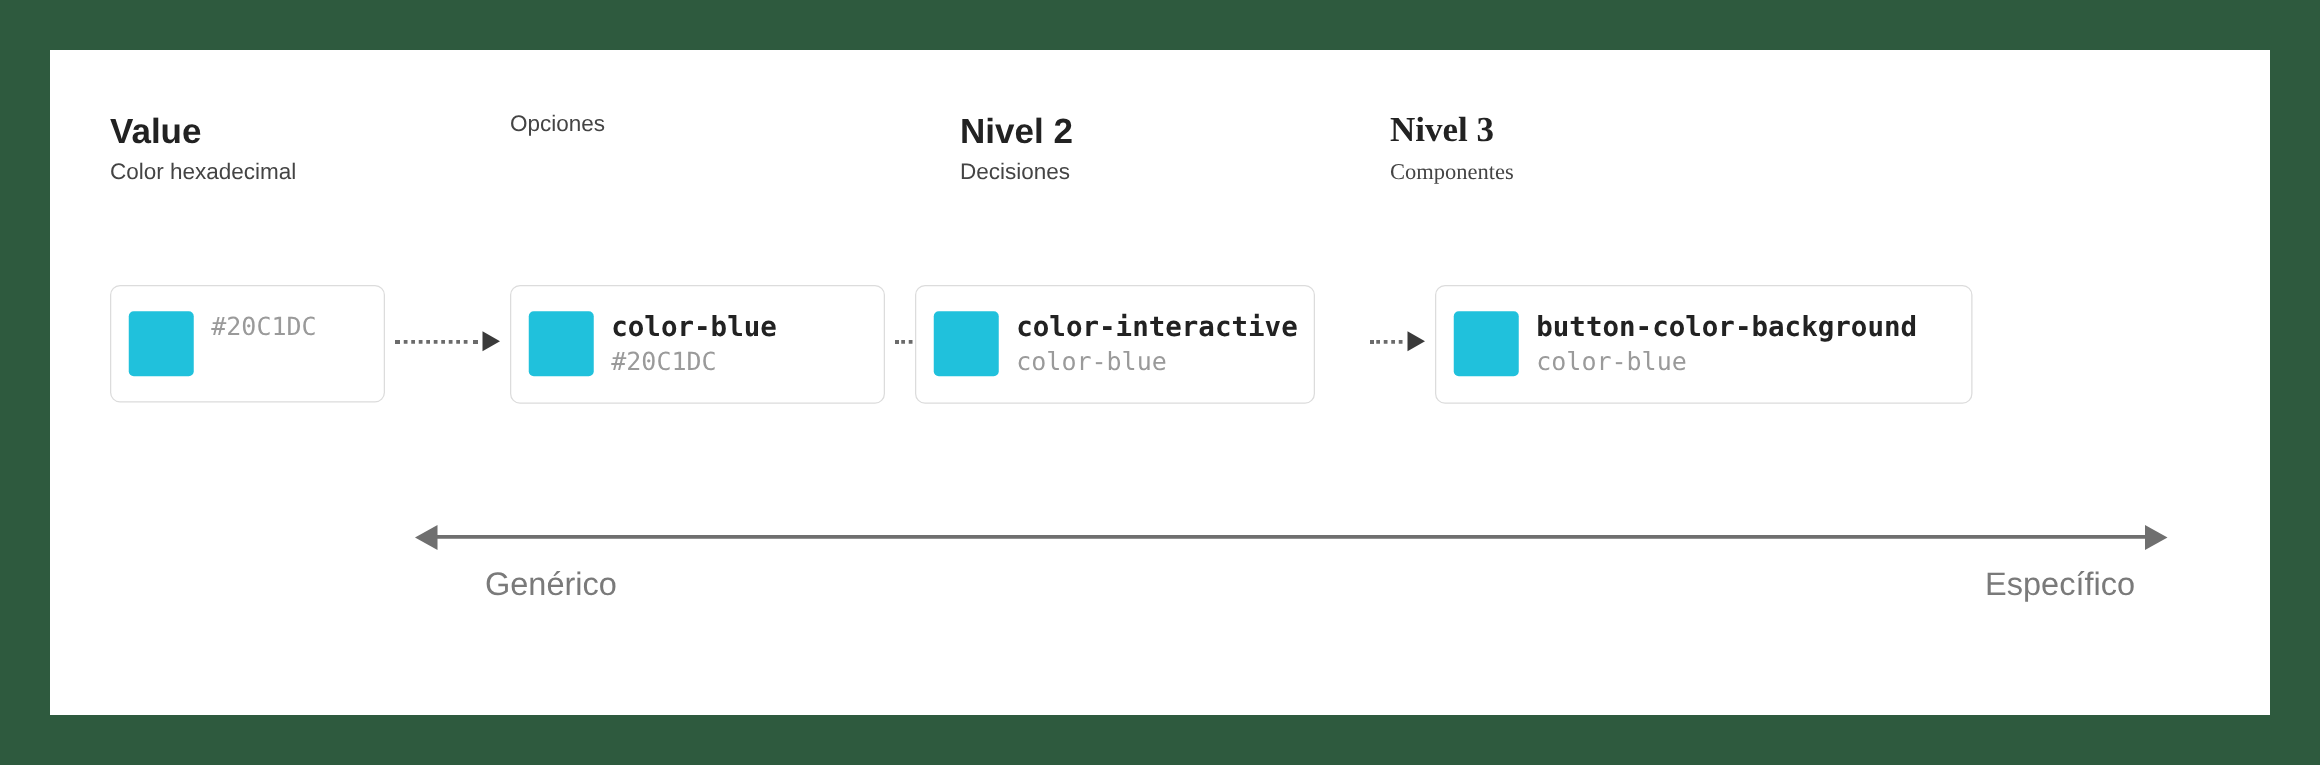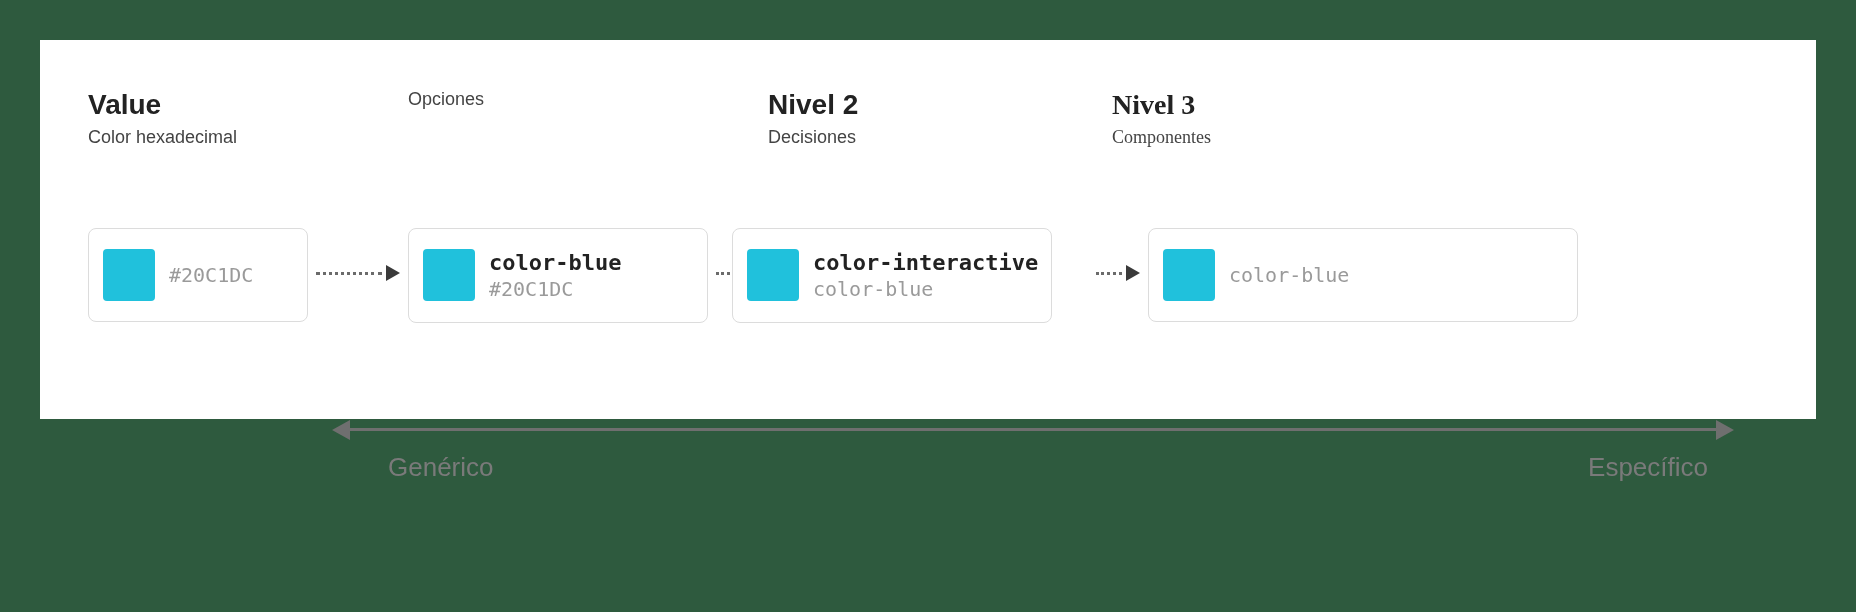--- a/index.html
+++ b/index.html
@@ -9,21 +9,21 @@
     width: 1856px;
     height: 612px;
     background: #2e5a3e;
     font-family: -apple-system, BlinkMacSystemFont, "Segoe UI", "Helvetica Neue", Arial, sans-serif;
   }
   .canvas {
     position: absolute;
     left: 40px;
     top: 40px;
     width: 1776px;
-    height: 379px;
+    height: 532px;
     background: #ffffff;
     padding: 48px 48px 60px 48px;
   }
 
   .heading {
     font-size: 28px;
     font-weight: 700;
     color: #222222;
     margin: 0 0 4px 0;
     line-height: 1.2;
@@ -32,21 +32,21 @@
     font-size: 18px;
     font-weight: 400;
     color: #444444;
     margin: 0 0 40px 0;
     line-height: 1.3;
   }
   .subheading.twoLines { max-width: 180px; }
 
   .token-card {
     display: flex;
-    align-items: center;
+    align-items: flex-start;
     border: 1px solid #dcdcdc;
     border-radius: 8px;
     padding: 20px 14px;
     background: #ffffff;
     gap: 14px;
     min-height: 76px;
   }
   .swatch {
     width: 52px;
     height: 52px;
@@ -228,20 +228,21 @@
 
     <div class="connector conn-3">
       <div class="dotted"></div>
         <div class="arrowhead-r"></div>
     </div>
 
     <div class="slot slot-l3">
       <div class="token-card">
         <div class="swatch" style="background: rgb(32, 193, 220);"></div>
         <div class="token-text">
+          <span class="token-name">button-color-background</span>
           <span class="token-sub">color-blue</span>
         </div>
       </div>
     </div>
 
   </div>
 
   <div class="axis-wrap">
     <div class="axis-arrow-left"></div>
     <div class="axis-line"></div>

